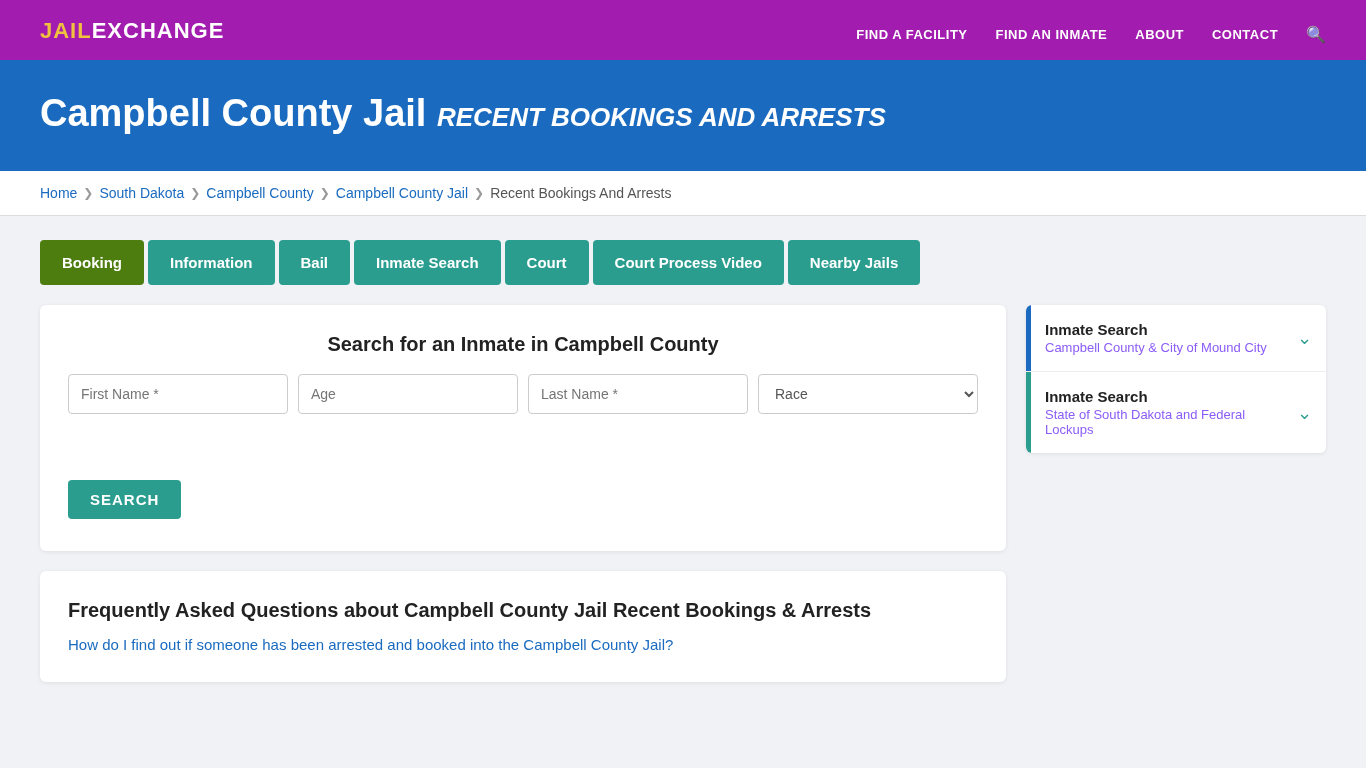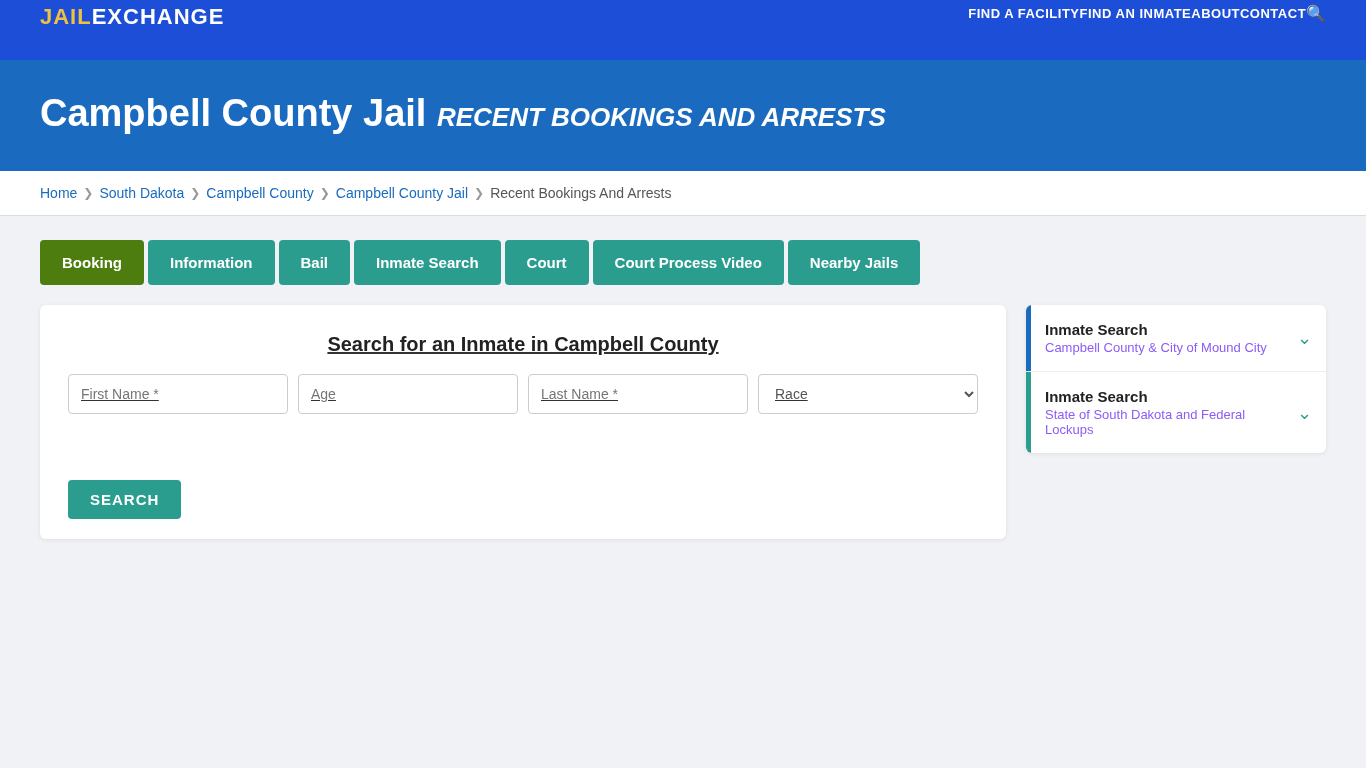--- a/index.html
+++ b/index.html
@@ -1,34 +1,34 @@
 <!DOCTYPE html>
 <html><head>
   <meta charset="utf-8">
   <style>
     * { box-sizing: border-box; margin: 0; padding: 0; }
     body { font-family: Arial, sans-serif; background: #f0f2f5; color: #333; }
 
     
     .header {
-      background: #1d4ed8;
-      padding: 4px 40px;
+      background: #a21caf;
+      padding: 16px 40px;
       height: 60px;
       display: flex;
-      align-items: flex-start;
+      align-items: flex-end;
       justify-content: space-between;
     }
     .logo {
       font-size: 22px;
       font-weight: 900;
       color: #fff;
       letter-spacing: 1px;
     }
     .logo span { color: #f0c040; }
-    .nav { display: flex; align-items: center; }
+    .nav { display: flex; align-items: center; gap: 28px; }
     .nav a {
       color: #fff;
       text-decoration: none;
       font-size: 13px;
       font-weight: 700;
       letter-spacing: 0.5px;
     }
     .nav-search { color: #fff; font-size: 16px; cursor: pointer; }
 
     
@@ -94,24 +94,23 @@
     .content-row {
       display: flex;
       gap: 20px;
       align-items: flex-start;
     }
 
     
     .search-card {
       background: #fff;
       border-radius: 6px;
-      padding: 28px 28px 20px 28px;
+      padding: 28px 28px 32px 28px;
       flex: 1;
       box-shadow: 0 1px 4px rgba(0,0,0,0.08);
-      text-decoration: underline;
     }
     .search-card h2 {
       font-size: 20px;
       font-weight: 700;
       color: #222;
       margin-bottom: 18px;
       text-align: center;
     }
     .search-fields {
       display: flex;
@@ -283,20 +282,24 @@
             <option>White</option>
             <option>Black</option>
             <option>Hispanic</option>
             <option>Asian</option>
             <option>Other</option>
           </select>
         </div>
         <button class="search-btn">SEARCH</button>
       </div>
 
+      <div class="faq-card">
+        <h2>Frequently Asked Questions about Campbell County Jail Recent Bookings &amp; Arrests</h2>
+        <a>How do I find out if someone has been arrested and booked into the Campbell County Jail?</a>
+      </div>
 
     </div>
 
     <div class="sidebar">
       <div class="sidebar-card">
 
         <div class="sidebar-item">
           <div class="sidebar-accent"></div>
           <div class="sidebar-content">
             <div class="s-title">Inmate Search</div>

